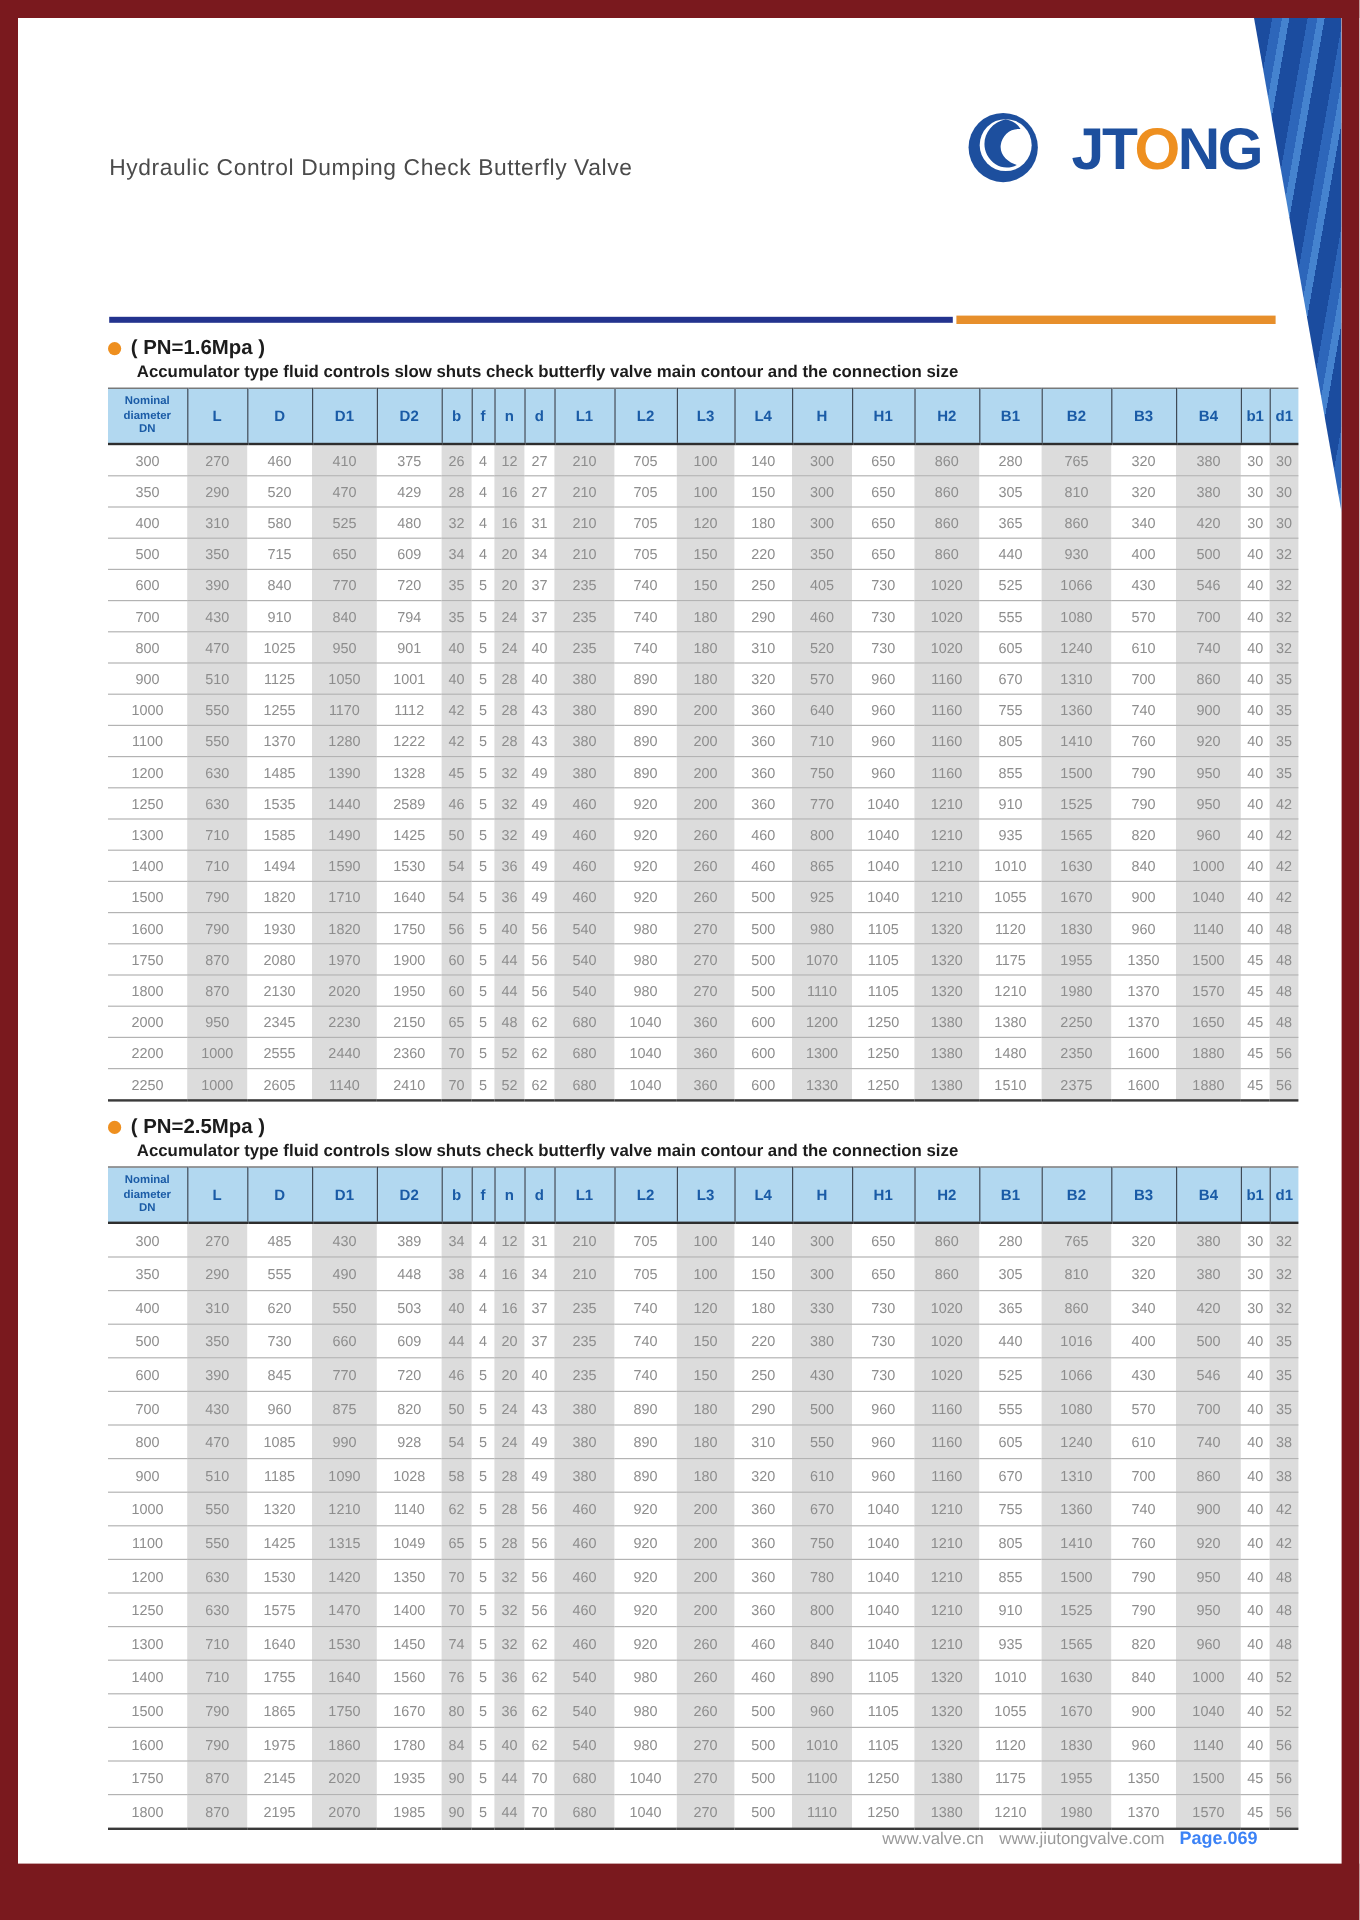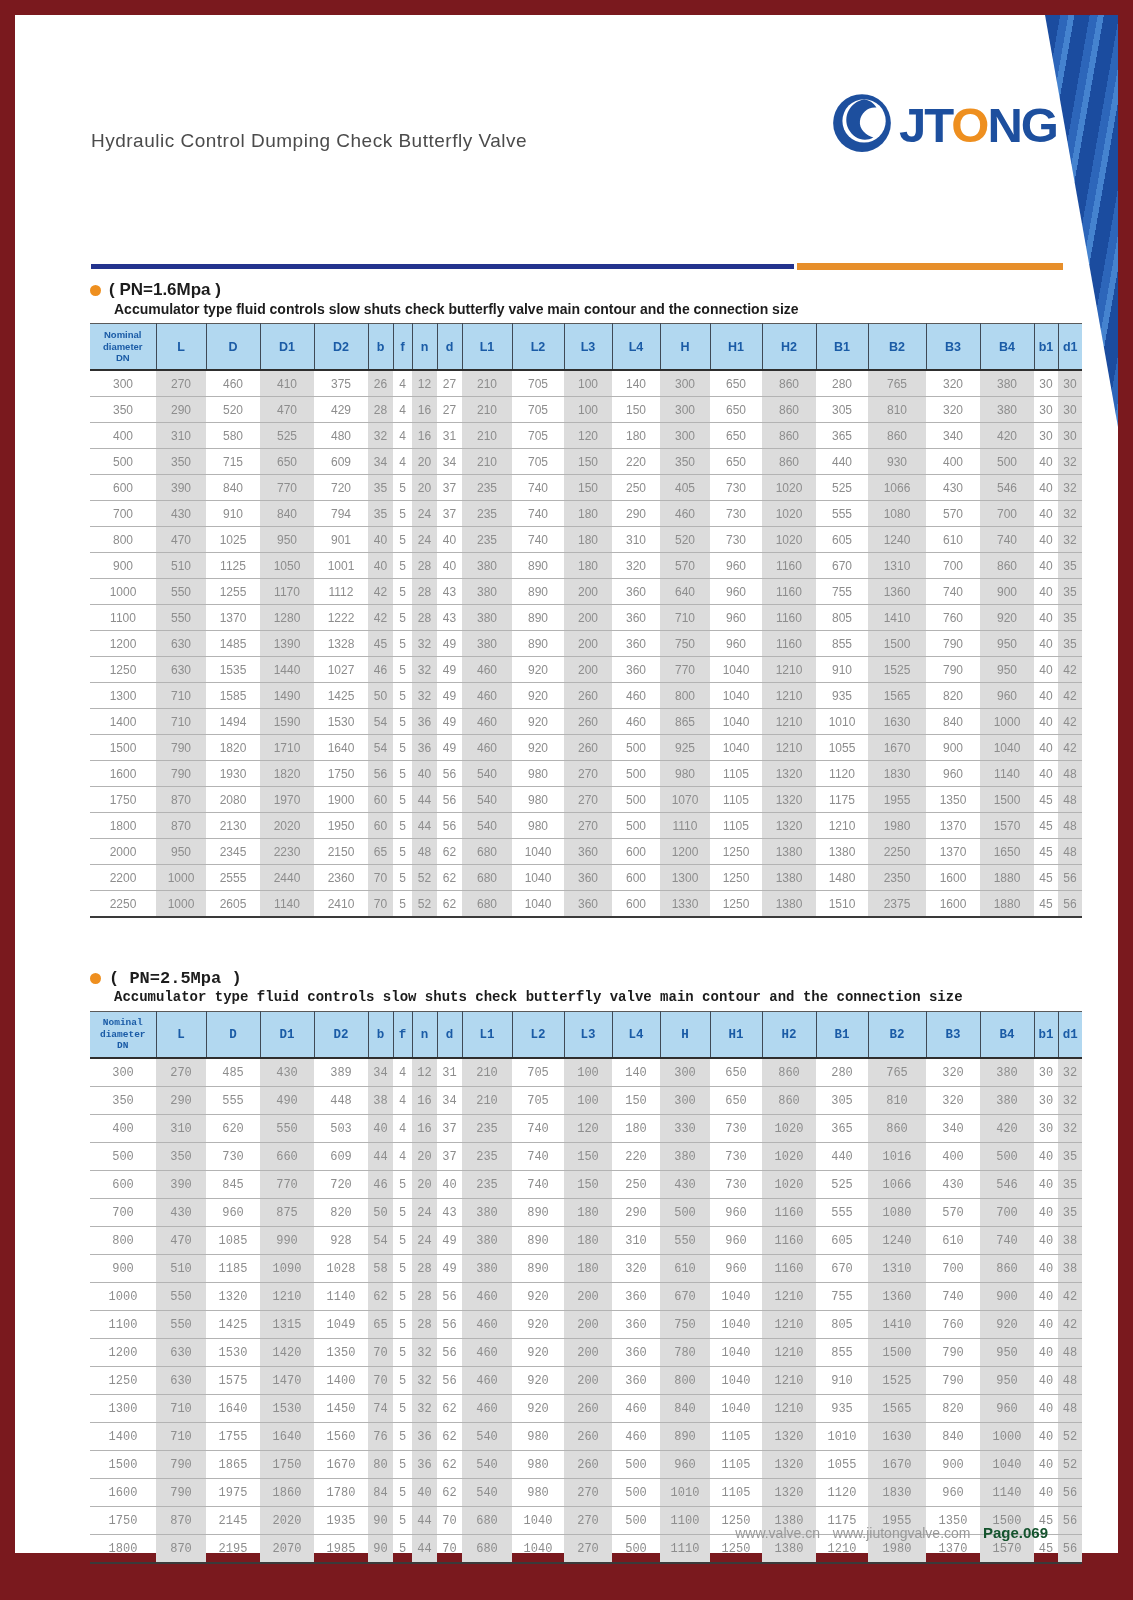--- a/index.html
+++ b/index.html
@@ -9,48 +9,48 @@
   .frame-top{position:absolute;left:0;top:0;width:1133px;height:15px;background:#7a191e;}
   .frame-left{position:absolute;left:0;top:0;width:15px;height:1600px;background:#7a191e;}
   .frame-right{position:absolute;right:0;top:0;width:15px;height:1600px;background:#7a191e;}
   .frame-bottom{position:absolute;left:0;bottom:0;width:1133px;height:47px;background:#7a191e;}
   
   .corner-graphic{position:absolute;top:15px;right:15px;width:73px;height:412px;
     background:repeating-linear-gradient(100deg,#1b4c9f 0 15px,#2d66ba 15px 23px,#4583cf 23px 29px);
     clip-path:polygon(0 0,100% 0,100% 100%);}
   
   .page-title{position:absolute;left:91px;top:130px;font-size:19px;color:#4b4b4b;letter-spacing:0.5px;}
-  .logo{position:absolute;left:829px;top:90px;display:flex;align-items:center;gap:4px;justify-content:space-between;}
+  .logo{position:absolute;left:803px;top:90px;display:flex;align-items:center;gap:24px;justify-content:space-between;}
   .logo-text{font-size:49px;font-weight:bold;color:#1d4f9e;letter-spacing:-2px;line-height:1;}
   .logo-text .accent{color:#ee8f1f;}
   .rule-blue{position:absolute;left:91px;top:264px;width:703px;height:5px;background:#23338e;}
   .rule-orange{position:absolute;left:797px;top:263px;width:266px;height:7px;background:#e78f2b;}
   
   .section{position:absolute;left:90px;width:958px;margin-top:40px;}
   .section-1{top:240px;}
-  .section-2{top:929px;font-family:Liberation Mono, monospace;}
+  .section-2{top:889px;}
   .sec-head{display:flex;align-items:center;gap:8px;}
   .bullet{width:11px;height:11px;border-radius:50%;background:#ee8f1f;flex:0 0 auto;}
   .pn-label{font-size:17px;font-weight:bold;color:#1c1c1c;}
   .subtitle{margin:1px 0 6px 24px;font-size:14px;font-weight:bold;color:#1c1c1c;}
   
   table.spec{border-collapse:collapse;table-layout:fixed;width:958px;
     border-top:1px solid #5a5a5a;border-bottom:2px solid #3a3a3a;}
   table.spec thead th{background:#b2d8f0;color:#1a5ba6;font-weight:bold;font-size:12.5px;
     border-left:1px solid #3f4a56;border-bottom:2px solid #2e2e2e;height:45px;padding:0;}
   table.spec thead th:first-child{border-left:none;}
   table.spec thead th.dn{font-size:9.5px;line-height:1.2;text-align:center;}
   table.spec tbody td{text-align:center;color:#8d8d8d;font-size:12px;
     border-bottom:1px solid #b3b3b3;height:25px;padding:0;}
   .section-2 table.spec tbody td{height:27px;}
   table.spec tbody td:nth-child(even){background:#dcdcdc;}
   
   .footer{position:absolute;left:90px;top:1524px;width:958px;text-align:right;}
   .footer .url{color:#999999;font-size:14px;}
-  .footer .page-label{color:#14532d;font-size:15px;font-weight:bold;margin-left:8px;}
+  .footer .page-label{color:#3b82f6;font-size:15px;font-weight:bold;margin-left:8px;}
 </style>
 </head>
 <body>
 
 <div class="page">
   <div class="frame-top"></div>
   <div class="frame-left"></div>
   <div class="frame-right"></div>
   <div class="frame-bottom"></div>
   <div class="corner-graphic"></div>
@@ -391,21 +391,21 @@
             <td>790</td>
             <td>950</td>
             <td>40</td>
             <td>35</td>
           </tr>
           <tr>
             <td>1250</td>
             <td>630</td>
             <td>1535</td>
             <td>1440</td>
-            <td>1027</td>
+            <td>2589</td>
             <td>46</td>
             <td>5</td>
             <td>32</td>
             <td>49</td>
             <td>460</td>
             <td>920</td>
             <td>200</td>
             <td>360</td>
             <td>770</td>
             <td>1040</td>

